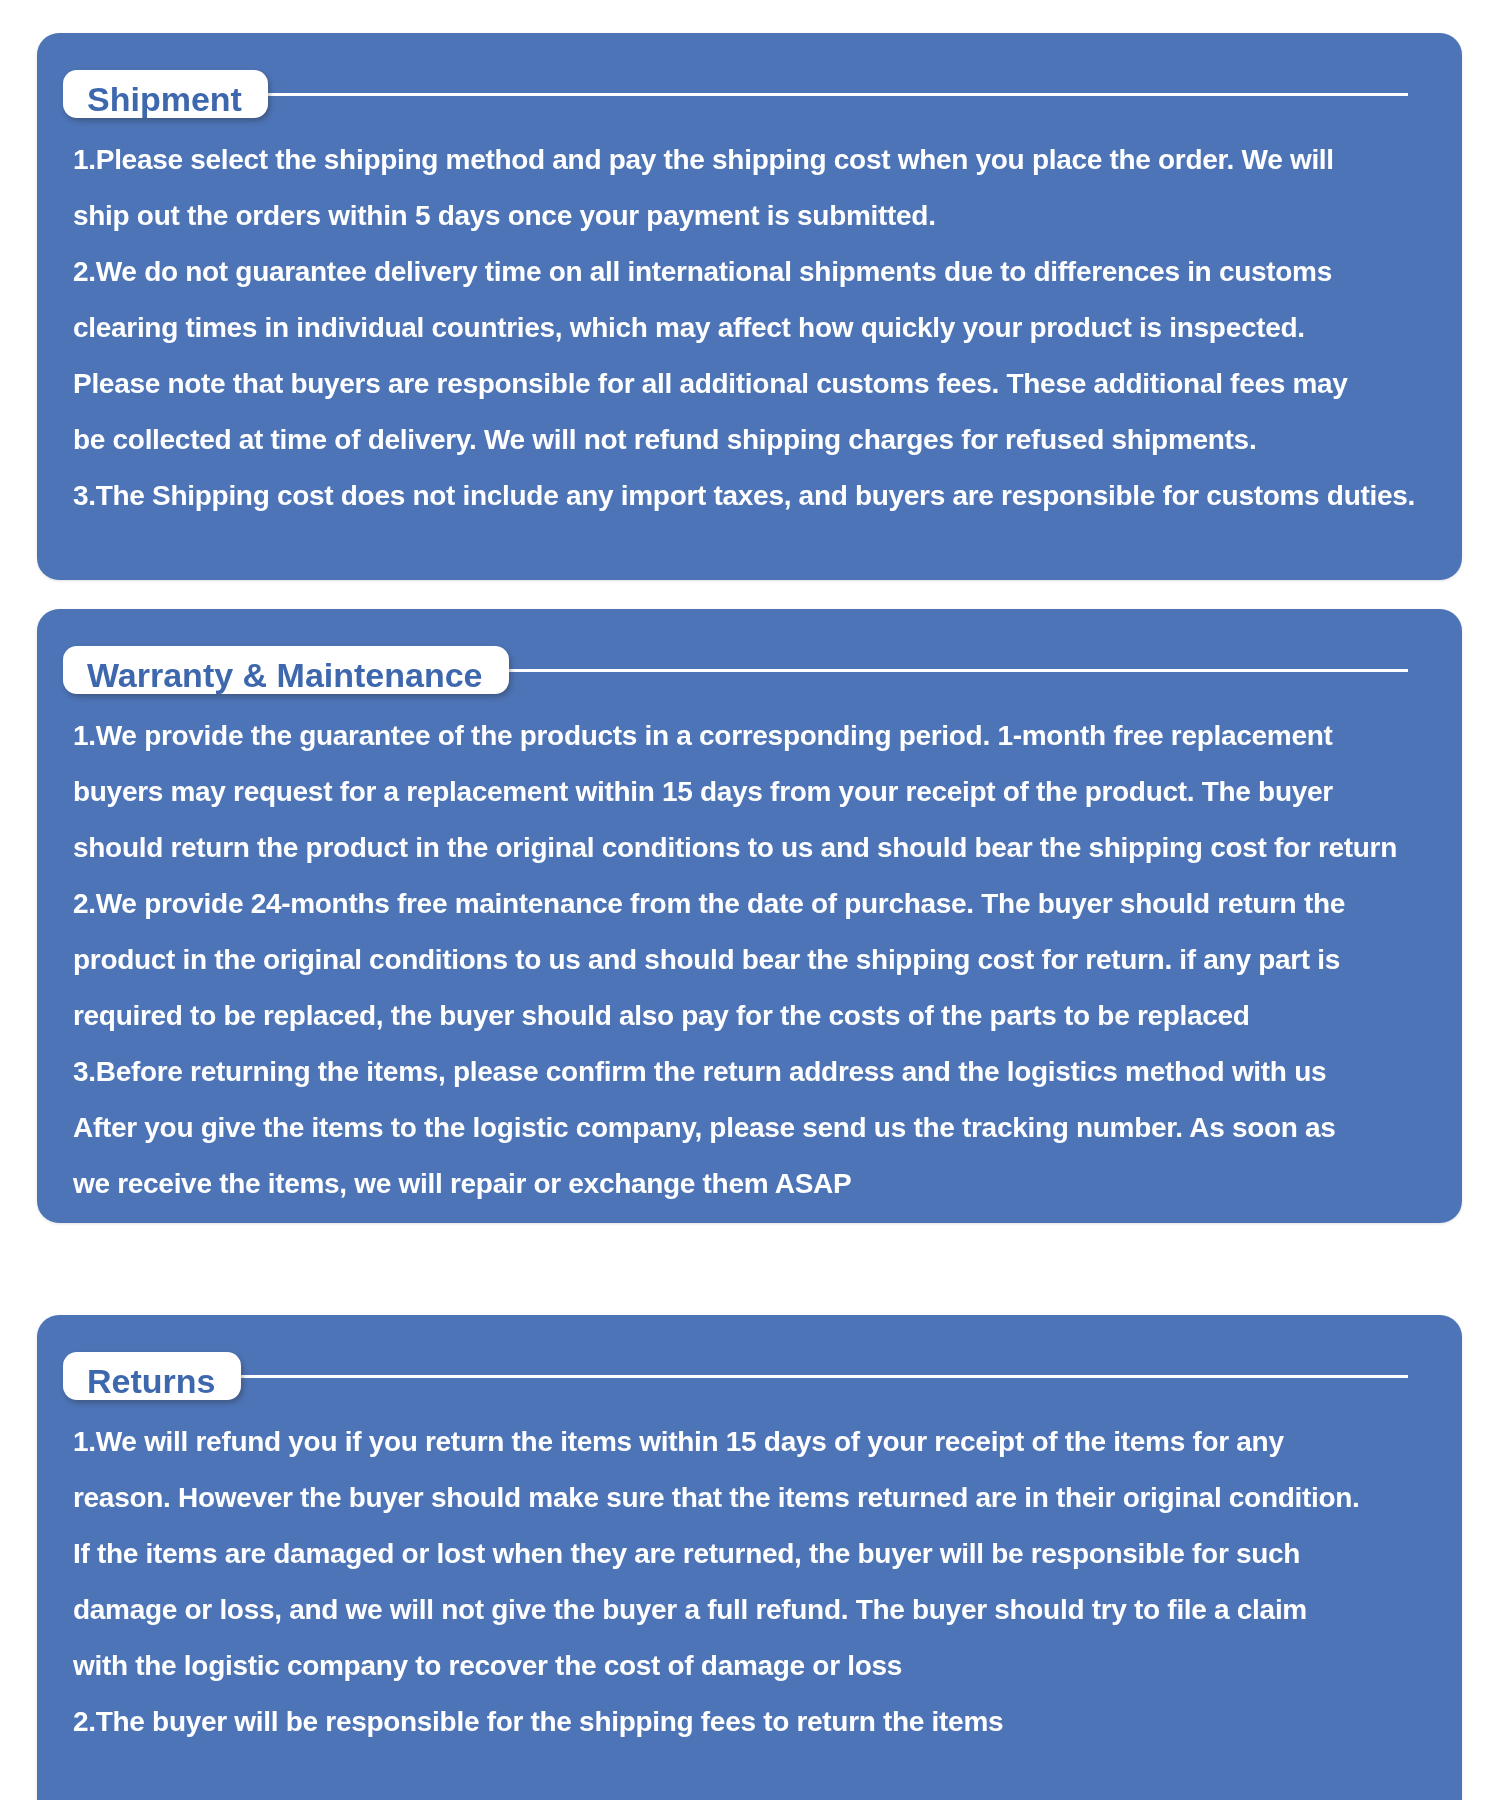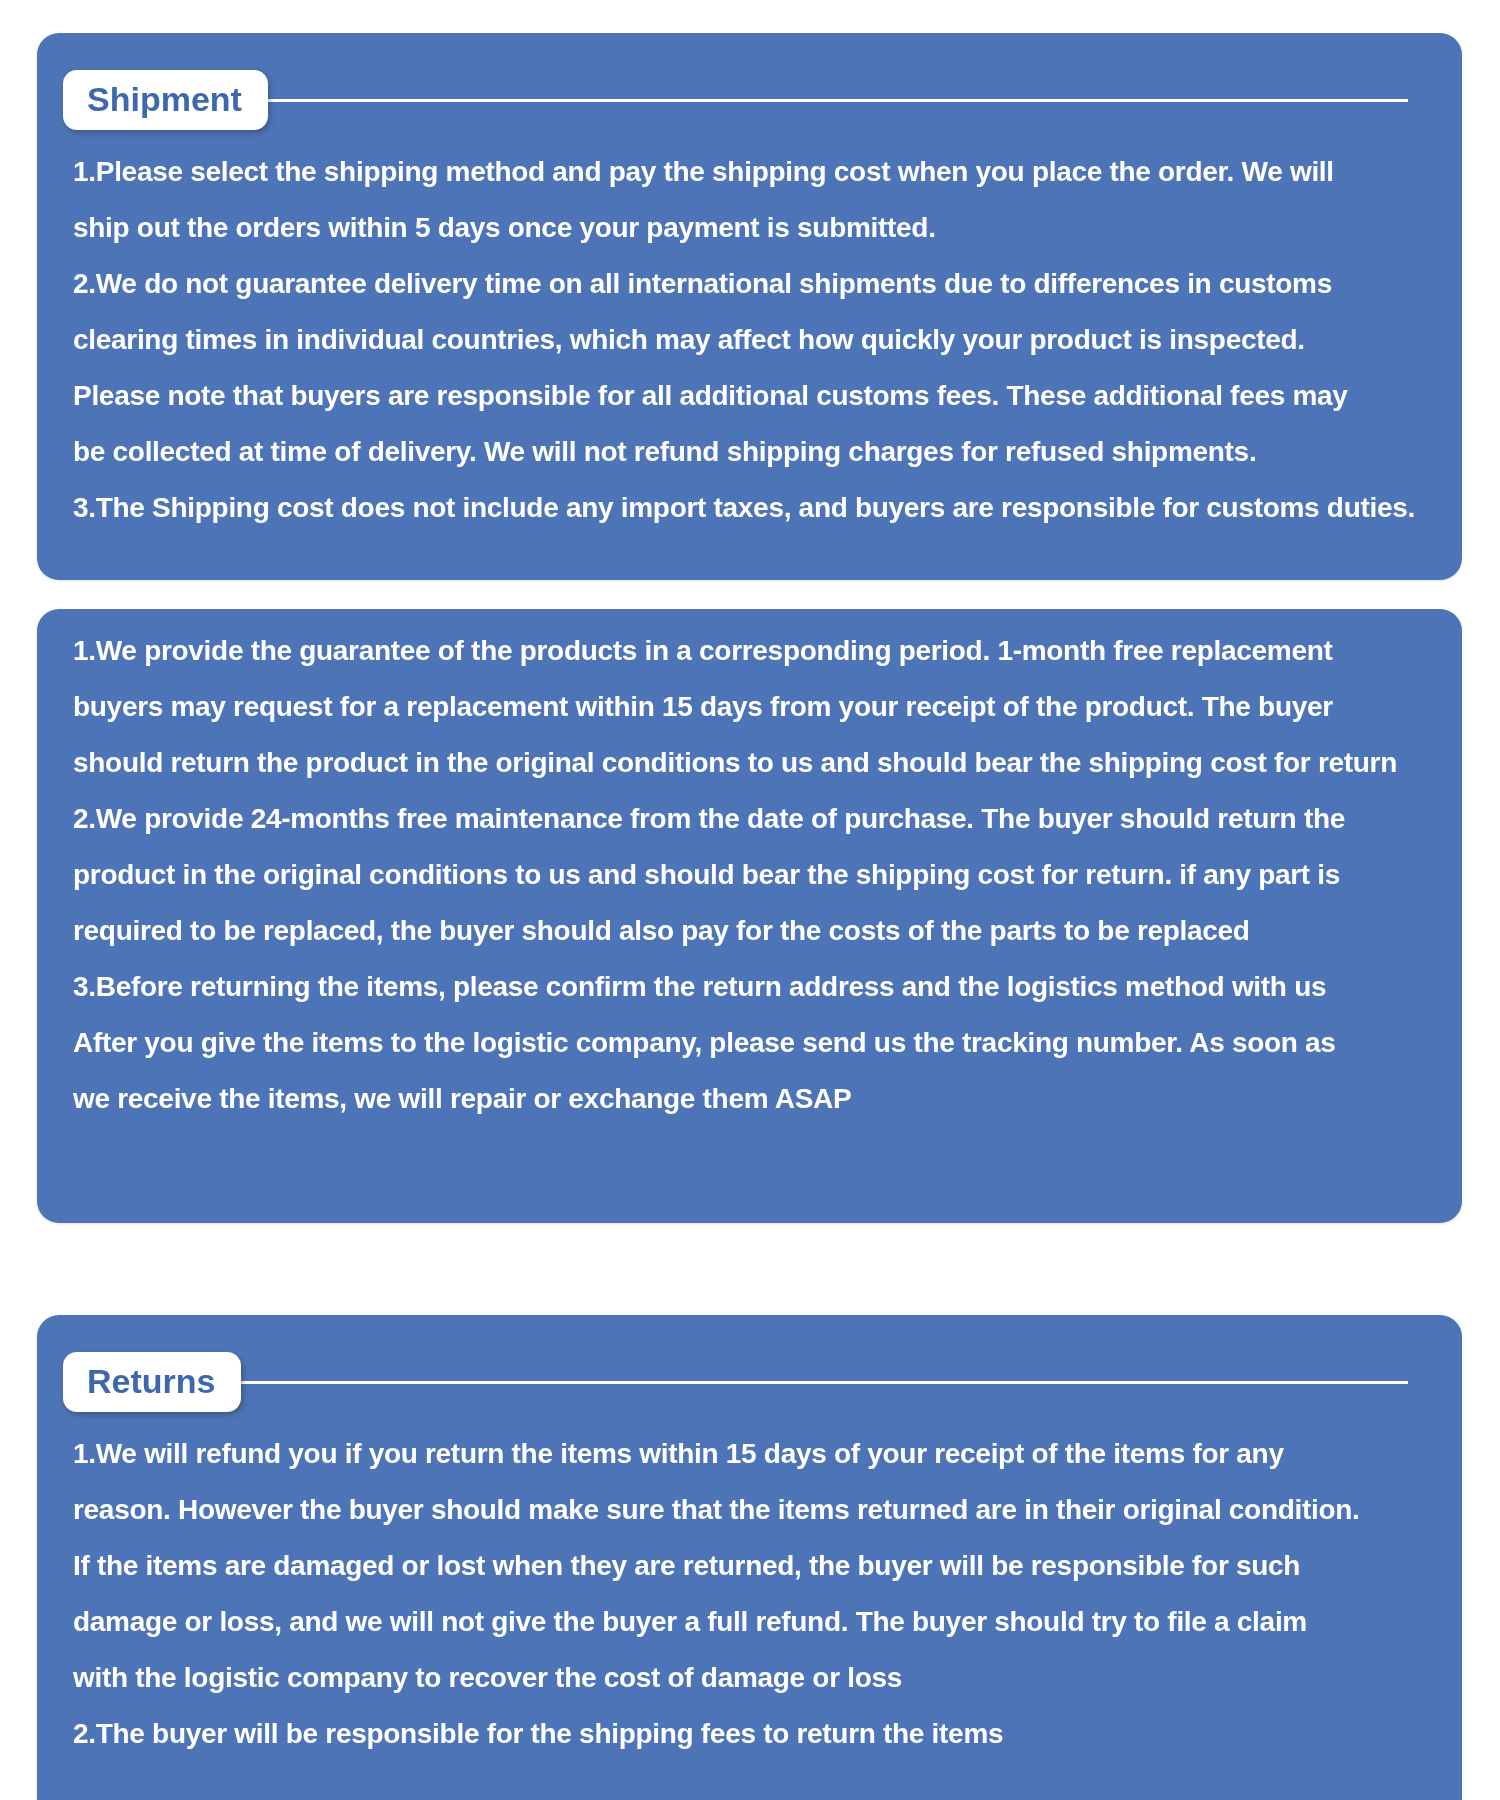--- a/index.html
+++ b/index.html
@@ -33,21 +33,21 @@
     display: flex;
     align-items: center;
     padding-top: 37px;
   }
   .badge {
     background: var(--badge-bg, #ffffff);
     color: var(--badge-text, #3e68ae);
     font-size: 34px;
     font-weight: 700;
     line-height: 1;
-    padding: 12px 26px 14px 24px;
+    padding: 12px 26px 2px 24px;
     border-radius: 14px;
     box-shadow: 2px 3px 5px rgba(40,40,40,0.35);
     white-space: nowrap;
     margin-left: -10px;
     position: relative;
     z-index: 2;
   }
   .divider {
     flex: 1;
     height: 3px;
@@ -77,20 +77,26 @@
   <div class="body-text">1.Please select the shipping method and pay the shipping cost when you place the order. We will
 ship out the orders within 5 days once your payment is submitted.
 2.We do not guarantee delivery time on all international shipments due to differences in customs
 clearing times in individual countries, which may affect how quickly your product is inspected.
 Please note that buyers are responsible for all additional customs fees. These additional fees may
 be collected at time of delivery. We will not refund shipping charges for refused shipments.
 3.The Shipping cost does not include any import taxes, and buyers are responsible for customs duties.</div>
 </section>
 
 <section class="panel" id="panel-warranty">
+  <div class="badge-row">
+    <div class="badge">
+      <span>Warranty &amp; Maintenance</span>
+    </div>
+    <div class="divider"></div>
+  </div>
   <div class="body-text">1.We provide the guarantee of the products in a corresponding period. 1-month free replacement
 buyers may request for a replacement within 15 days from your receipt of the product. The buyer
 should return the product in the original conditions to us and should bear the shipping cost for return
 2.We provide 24-months free maintenance from the date of purchase. The buyer should return the
 product in the original conditions to us and should bear the shipping cost for return. if any part is
 required to be replaced, the buyer should also pay for the costs of the parts to be replaced
 3.Before returning the items, please confirm the return address and the logistics method with us
 After you give the items to the logistic company, please send us the tracking number. As soon as
 we receive the items, we will repair or exchange them ASAP</div>
 </section>

